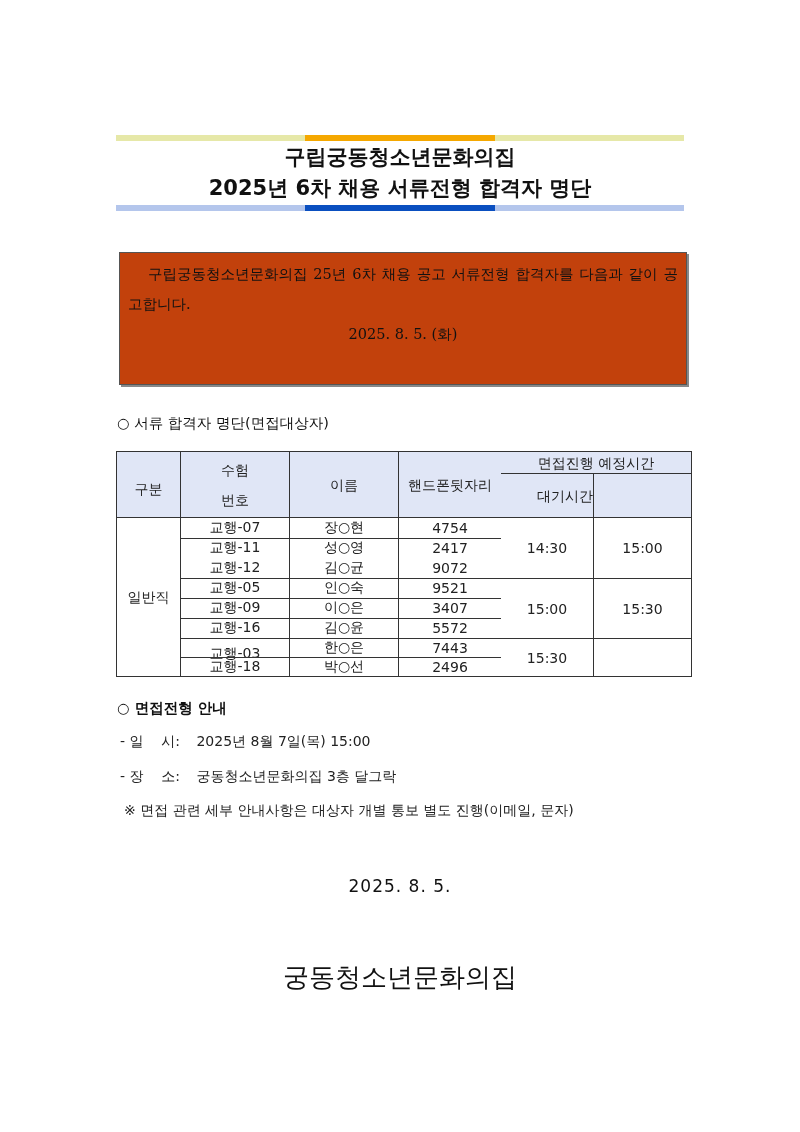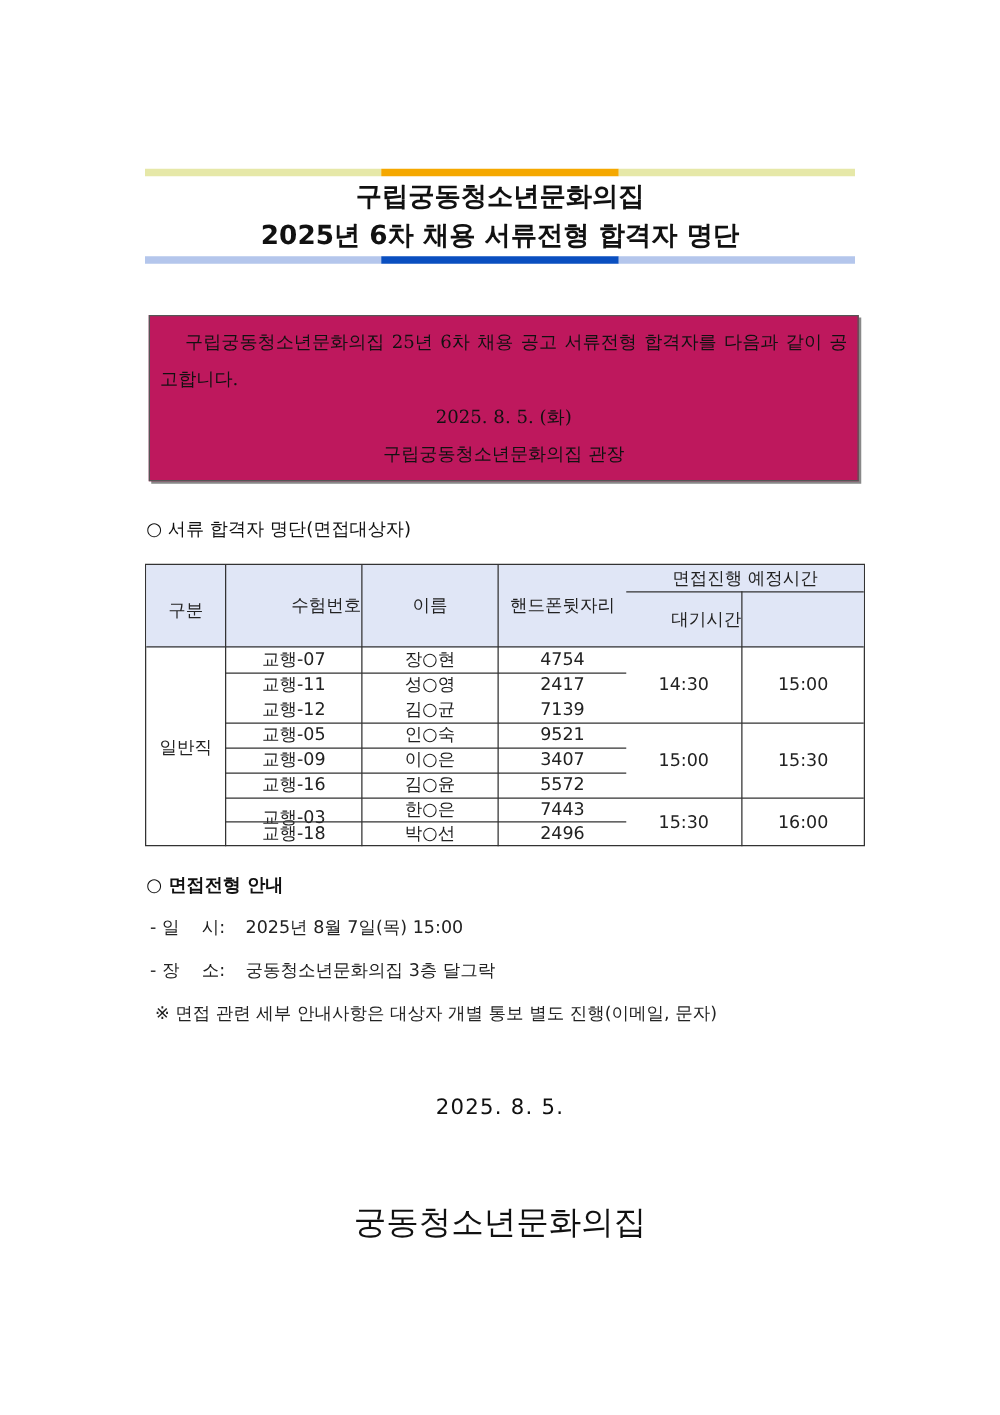--- a/index.html
+++ b/index.html
@@ -14,21 +14,21 @@
   #bar-top .r { left: 379px; width: 189px; background: #e6e8a8; }
   #bar-bot { top: 205px; }
   #bar-bot .l { left: 0; width: 189px; background: #b4c6ec; }
   #bar-bot .m { left: 189px; width: 190px; background: #0a4fc0; }
   #bar-bot .r { left: 379px; width: 189px; background: #b4c6ec; }
 
   .title { position: absolute; left: 116px; width: 568px; text-align: center; font-weight: bold; font-size: 21px; letter-spacing: 0px; color: #111; }
   #title1 { top: 143px; }
   #title2 { top: 174px; }
 
-  #notice { position: absolute; left: 119px; top: 252px; width: 568px; height: 133px; background: #be185d; border: 1px solid #555; box-shadow: 2px 2px 0 #888; font-family: "DejaVu Serif", serif; font-size: 14.5px; padding: 6px 8px; }
+  #notice { position: absolute; left: 119px; top: 252px; width: 568px; height: 133px; background: #c2410c; border: 1px solid #555; box-shadow: 2px 2px 0 #888; font-family: "DejaVu Serif", serif; font-size: 14.5px; padding: 6px 8px; }
   #notice .p1 { text-indent: 20px; line-height: 30px; text-align: justify; }
   #notice .c { text-align: center; line-height: 30px; }
 
   .section { position: absolute; left: 117px; font-size: 14.5px; }
   #sec1 { top: 414px; }
   #sec2 { top: 699px; font-weight: bold; }
 
   #tbl { position: absolute; left: 116px; top: 451px; width: 576px; height: 226px; border: 1px solid #333; }
   .hdr { position: absolute; top: 0; height: 66px; background: #e0e6f6; }
   .cell { position: absolute; display: flex; align-items: center; justify-content: center; font-size: 14px; color: #222; text-align: center; }
@@ -57,33 +57,32 @@
 <div id="title2" class="title">2025년 6차 채용 서류전형 합격자 명단</div>
 <div id="bar-bot" class="bar">
   <div class="seg l"></div>
     <div class="seg m"></div>
     <div class="seg r"></div>
 </div>
 
 <div id="notice">
   <div class="p1">구립궁동청소년문화의집 25년 6차 채용 공고 서류전형 합격자를 다음과 같이 공고합니다.</div>
   <div class="c">2025. 8. 5. (화)</div>
-  <div class="c">구립궁동청소년문화의집 관장</div>
 </div>
 
 <div id="sec1" class="section">○ 서류 합격자 명단(면접대상자)</div>
 
 <div id="tbl">
 
   <div class="hdr" style="left:0;width:574px;"></div>
 
   <div class="cell" style="left:0;top:0;width:63px;height:52px;align-items:flex-end;">
     <span class="htxt">구분</span>
   </div>
-  <div class="cell" style="left:64px;top:0;width:108px;height:66px;justify-content:flex-end;">
+  <div class="cell" style="left:64px;top:0;width:108px;height:66px;flex-direction:column;">
     <span class="htxt">수험</span>
     <span class="htxt">번호</span>
   </div>
   <div class="cell" style="left:173px;top:0;width:108px;height:66px;">
     <span class="htxt">이름</span>
   </div>
   <div class="cell" style="left:282px;top:0;width:102px;height:66px;flex-direction:row;">
     <span class="htxt">핸드폰</span>
     <span class="htxt">뒷자리</span>
   </div>
@@ -107,21 +106,21 @@
   <div class="cell" style="left:64px;top:66px;width:108px;height:20px;">교행-07</div>
   <div class="cell" style="left:173px;top:66px;width:108px;height:20px;">장○현</div>
   <div class="cell" style="left:282px;top:66px;width:102px;height:20px;">4754</div>
 
   <div class="cell" style="left:64px;top:86px;width:108px;height:20px;">교행-11</div>
   <div class="cell" style="left:173px;top:86px;width:108px;height:20px;">성○영</div>
   <div class="cell" style="left:282px;top:86px;width:102px;height:20px;">2417</div>
 
   <div class="cell" style="left:64px;top:106px;width:108px;height:20px;">교행-12</div>
   <div class="cell" style="left:173px;top:106px;width:108px;height:20px;">김○균</div>
-  <div class="cell" style="left:282px;top:106px;width:102px;height:20px;">7139</div>
+  <div class="cell" style="left:282px;top:106px;width:102px;height:20px;">9072</div>
 
   <div class="cell" style="left:64px;top:126px;width:108px;height:20px;">교행-05</div>
   <div class="cell" style="left:173px;top:126px;width:108px;height:20px;">인○숙</div>
   <div class="cell" style="left:282px;top:126px;width:102px;height:20px;">9521</div>
 
   <div class="cell" style="left:64px;top:146px;width:108px;height:20px;">교행-09</div>
   <div class="cell" style="left:173px;top:146px;width:108px;height:20px;">이○은</div>
   <div class="cell" style="left:282px;top:146px;width:102px;height:20px;">3407</div>
 
   <div class="cell" style="left:64px;top:166px;width:108px;height:20px;">교행-16</div>
@@ -142,21 +141,20 @@
   <div class="hl" style="left:63px;top:205px;width:321px;"></div>
 
   <div class="hl" style="left:63px;top:126px;width:511px;"></div>
   <div class="hl" style="left:63px;top:186px;width:511px;"></div>
 
   <div class="cell" style="left:384px;top:66px;width:92px;height:60px;">14:30</div>
   <div class="cell" style="left:477px;top:66px;width:97px;height:60px;">15:00</div>
   <div class="cell" style="left:384px;top:127px;width:92px;height:59px;">15:00</div>
   <div class="cell" style="left:477px;top:127px;width:97px;height:59px;">15:30</div>
   <div class="cell" style="left:384px;top:187px;width:92px;height:38px;">15:30</div>
-  <div class="cell" style="left:477px;top:187px;width:97px;height:38px;">16:00</div>
 </div>
 
 <div id="sec2" class="section">○ 면접전형 안내</div>
 
 <div id="info1" class="info">
   <span class="k" style="white-space:pre;">- 일    시:</span>
   <span>2025년 8월 7일(목) 15:00</span>
 </div>
 <div id="info2" class="info">
   <span class="k" style="white-space:pre;">- 장    소:</span>

